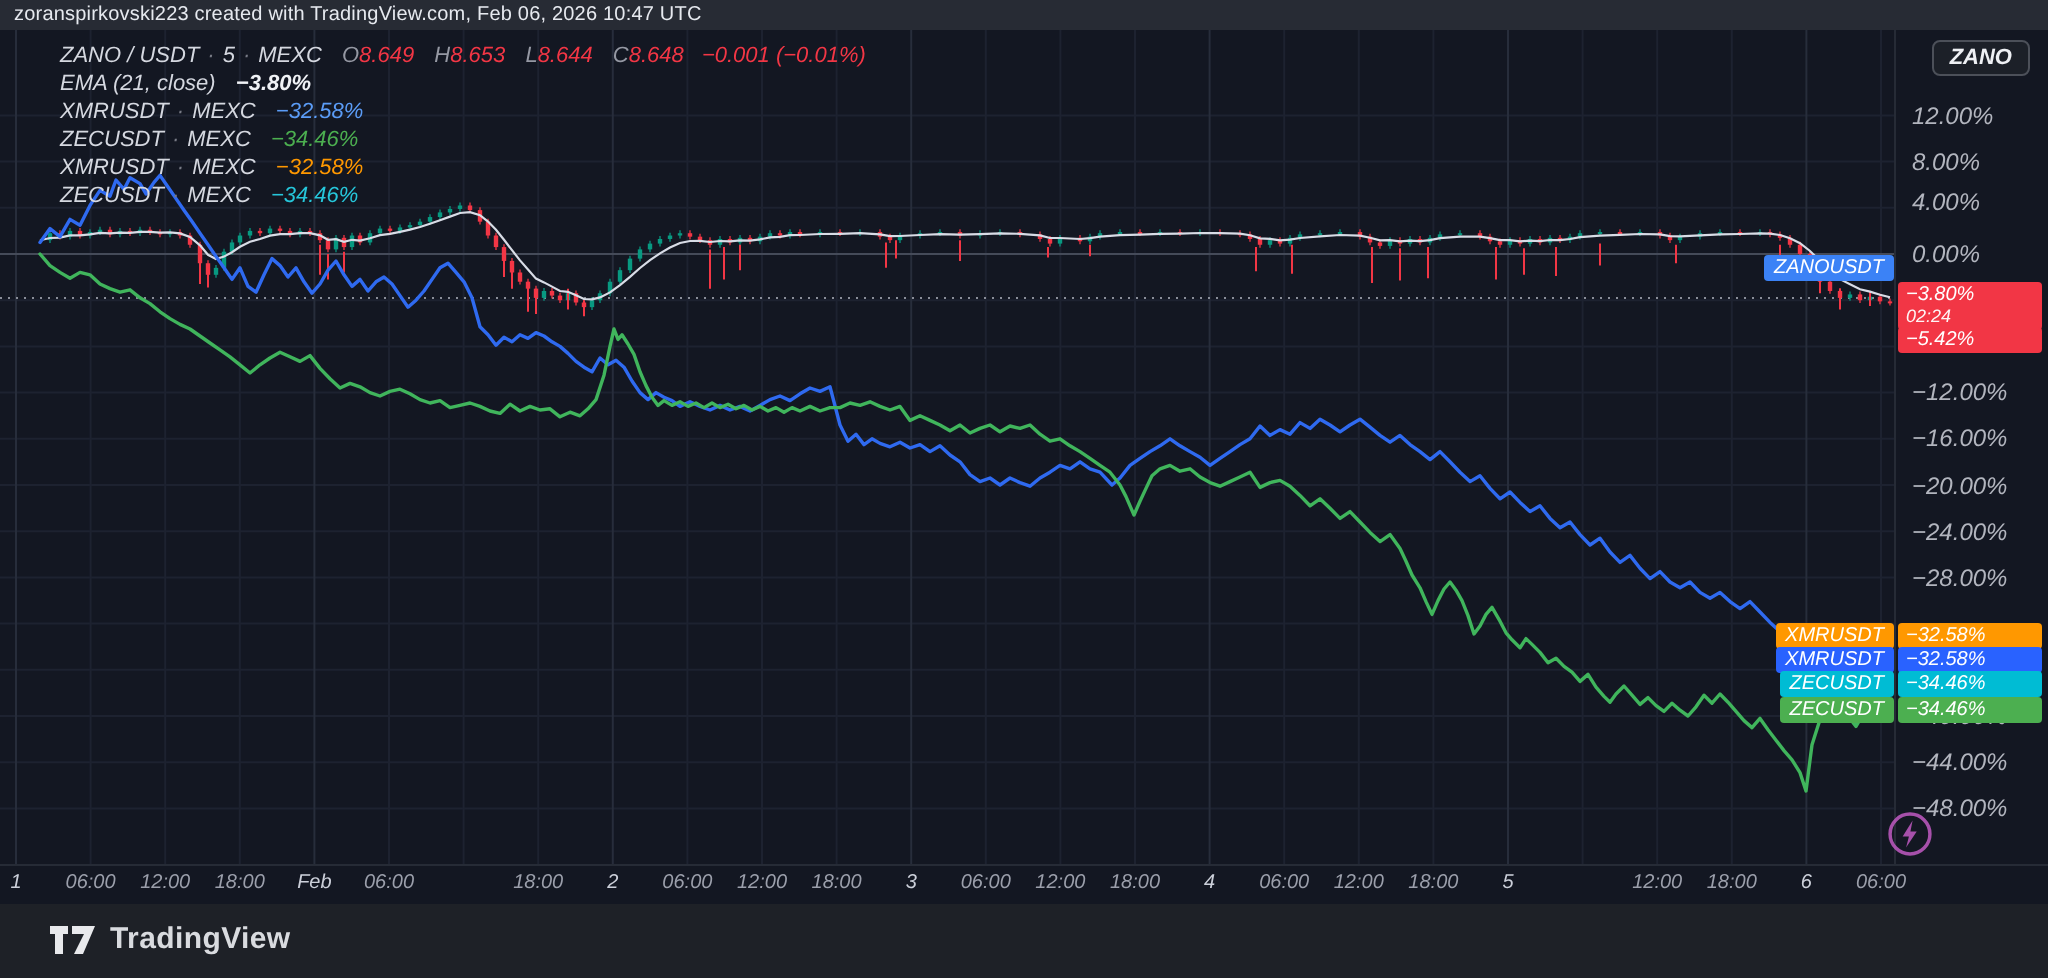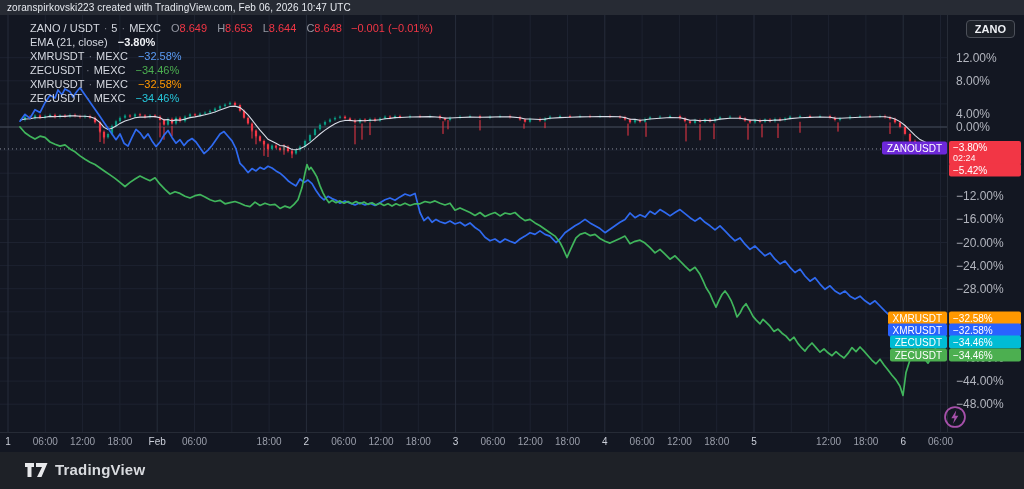--- a/index.html
+++ b/index.html
@@ -1,21 +1,21 @@
 <!DOCTYPE html>
 <html><head>
 <meta charset="utf-8">
 <style>
   html,body{margin:0;padding:0;background:#131722;width:1024px;height:489px;overflow:hidden;
     font-family:"Liberation Sans","DejaVu Sans",sans-serif;}
   .frame{position:relative;width:1024px;height:489px;background:#131722;}
   .attribution{position:absolute;left:0;top:0;width:1024px;height:15px;background:#272b34;
     color:#e6e9ef;font-size:10px;font-weight:400;line-height:15px;padding-left:7px;box-sizing:border-box;
     letter-spacing:.1px;}
-  .pane{position:absolute;left:0;top:15px;width:1024px;height:437px;background:#131722;}
+  .pane{position:absolute;left:0;top:15px;width:1024px;height:437px;background:#131722;font-style:italic;}
   #plot{position:absolute;left:0;top:0;}
   .vborder{position:absolute;left:947px;top:0;width:1px;height:437px;background:#262b36;}
   .hborder{position:absolute;left:0;top:417px;width:1024px;height:1px;background:#262b36;}
   
   .legend{position:absolute;left:30px;top:6px;z-index:6;font-size:11px;color:#d5d8e0;}
   .lg-row{height:14px;line-height:14px;white-space:nowrap;}
   .lg-sep{color:#787b86;margin:0 4px;}
   .lg-red{color:#f23645;}
   .lg-olab{color:#9598a3;margin-left:7px;}
   .ema-val{color:#f0f2f6;font-weight:700;margin-left:7px;}
@@ -475,32 +475,32 @@
       <div class="lg-row">
         <span>XMRUSDT</span><span class="lg-sep">·</span><span>MEXC</span>
         <span class="cmp-val" style="color: rgb(255, 152, 0);">−32.58%</span>
       </div>
       <div class="lg-row">
         <span>ZECUSDT</span><span class="lg-sep">·</span><span>MEXC</span>
         <span class="cmp-val" style="color: rgb(38, 198, 218);">−34.46%</span>
       </div>
     </div>
 
-    <div class="ntag" id="ntag-zano" style="top: 133px; background: #6d28d9;">ZANOUSDT</div>
+    <div class="ntag" id="ntag-zano" style="top: 119px; background: #3b82f6;">ZANOUSDT</div>
     <div class="ntag" id="ntag0" style="top: 303px; background: rgb(255, 152, 0);">XMRUSDT</div>
     <div class="ntag" id="ntag1" style="top: 315px; background: rgb(41, 98, 255);">XMRUSDT</div>
     <div class="ntag" id="ntag2" style="top: 327px; background: rgb(0, 188, 212);">ZECUSDT</div>
     <div class="ntag" id="ntag3" style="top: 340px; background: rgb(76, 175, 80);">ZECUSDT</div>
 
     <div class="axis">
       <div class="usdt-btn">ZANO</div>
       <div id="ylabels">
           <div class="ylab" style="top: 42.7px;">12.00%</div>
           <div class="ylab" style="top: 65.8px;">8.00%</div>
-          <div class="ylab" style="top: 99px;">4.00%</div>
+          <div class="ylab" style="top: 86px;">4.00%</div>
           <div class="ylab" style="top: 112px; text-align: center;">0.00%</div>
           <div class="ylab" style="top: 181.3px;">−12.00%</div>
           <div class="ylab" style="top: 204.4px;">−16.00%</div>
           <div class="ylab" style="top: 227.5px;">−20.00%</div>
           <div class="ylab" style="top: 250.6px;">−24.00%</div>
           <div class="ylab" style="top: 273.7px;">−28.00%</div>
           <div class="ylab" style="top: 343px;">−40.00%</div>
           <div class="ylab" style="top: 366.1px;">−44.00%</div>
           <div class="ylab" style="top: 389.2px;">−48.00%</div>
         </div>

